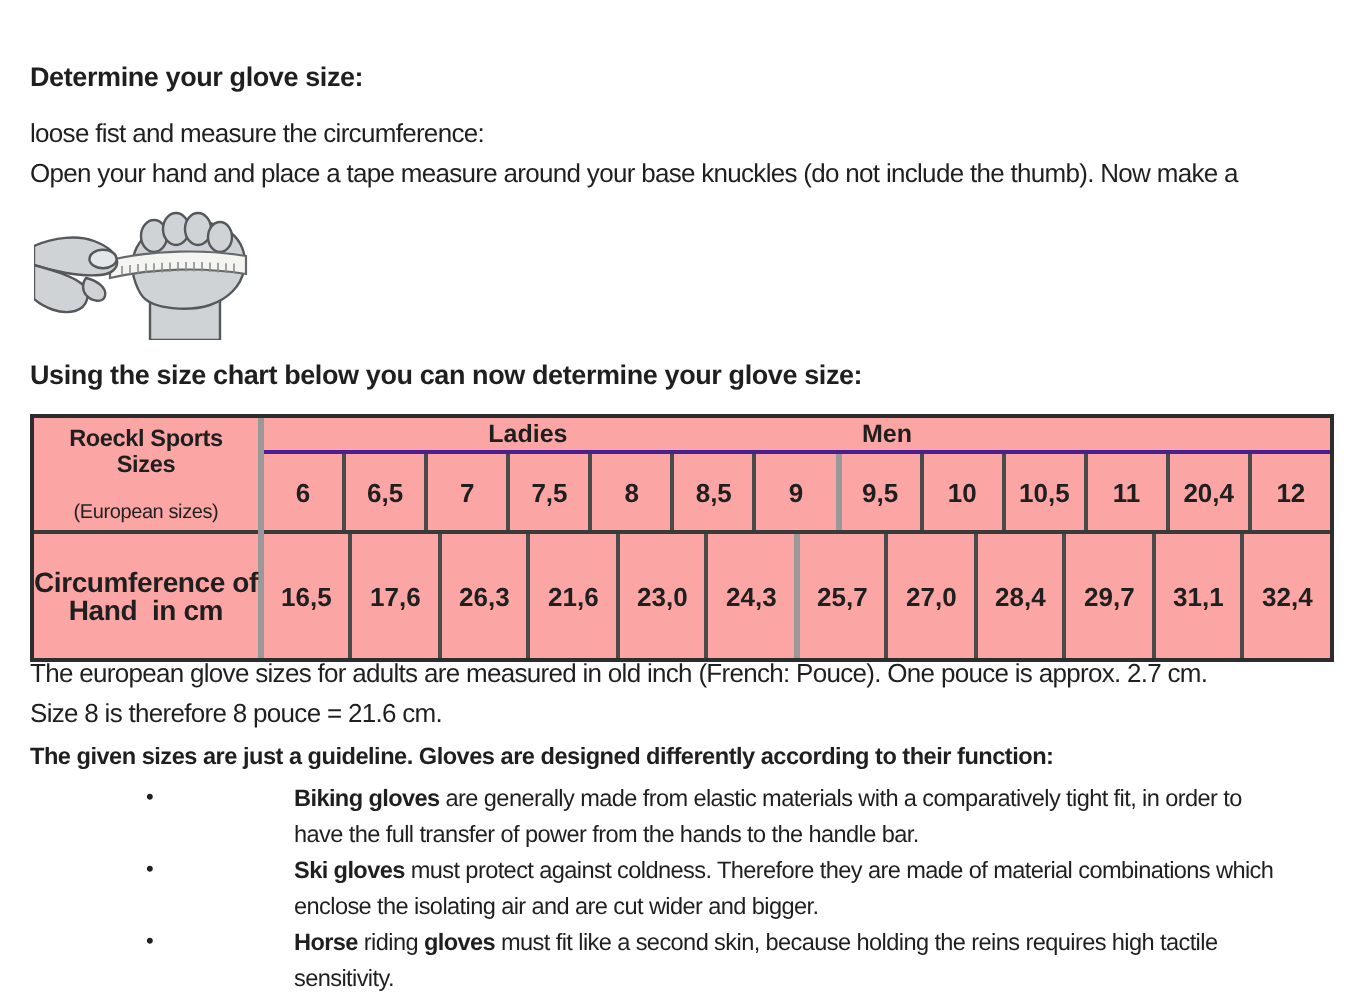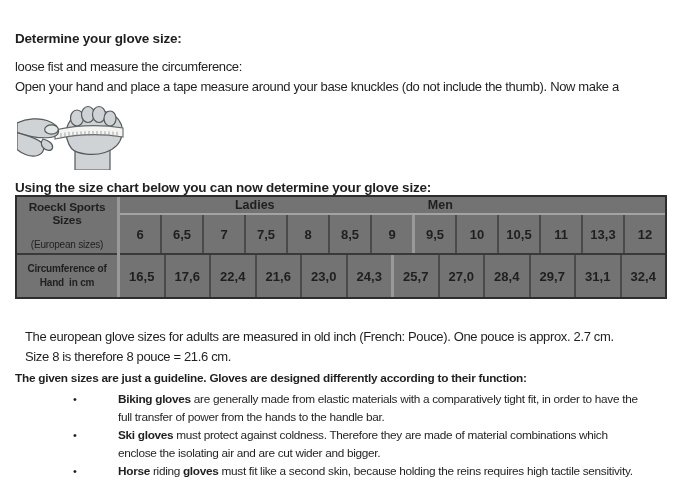--- a/index.html
+++ b/index.html
@@ -13,53 +13,53 @@
   .h1 { position:absolute; left:15px; top:31px; font-size:13.5px; font-weight:bold; letter-spacing:-0.2px; }
   .p-intro { position:absolute; left:15px; top:57px; font-size:13px; letter-spacing:-0.35px; line-height:20px; }
 
   .hand-fig { position:absolute; left:17px; top:102px; width:108px; height:68px; }
 
   .note { position:absolute; left:124px; top:128px; font-size:11.6px; letter-spacing:-0.2px; line-height:16px; }
 
   .h2 { position:absolute; left:15px; top:180px; font-size:13.5px; font-weight:bold; letter-spacing:-0.2px; }
 
   
-  .tbl { position:absolute; left:15px; top:195px; width:652px; height:104px;
-         border:2px solid #2d2d2d; box-sizing:border-box; display:flex; background:#737373; }
+  .tbl { position:absolute; left:15px; top:207px; width:652px; height:124px;
+         border:2px solid #2d2d2d; box-sizing:border-box; display:flex; background:#fca5a5; }
   .tbl-left { flex:0 0 103px; border-right:3px solid #999; box-sizing:border-box;
               display:flex; flex-direction:column; }
   .corner { flex:0 0 58px; border-bottom:2px solid #3a3a3a; box-sizing:border-box;
             display:flex; flex-direction:column; align-items:center; justify-content:center; text-align:center; }
   .corner-title { font-weight:bold; font-size:11.8px; line-height:13px; letter-spacing:-0.2px; }
   .corner-sub { font-size:10px; margin-top:12px; letter-spacing:-0.2px; }
   .rowlabel { flex:1; display:flex; flex-direction:column; align-items:center; justify-content:center;
-              font-weight:bold; font-size:10px; line-height:14px; text-align:center; letter-spacing:-0.2px; }
+              font-weight:bold; font-size:14px; line-height:14px; text-align:center; letter-spacing:-0.2px; }
   .rowlabel .t-line { white-space:pre; }
   .tbl-right { flex:1 1 auto; min-width:0; display:flex; flex-direction:column; }
-  .group-row { flex:0 0 18px; border-bottom:2px solid #a3a3a3; box-sizing:border-box; display:flex; }
+  .group-row { flex:0 0 18px; border-bottom:2px solid #4c1d95; box-sizing:border-box; display:flex; }
   .group { flex-basis:0; display:flex; align-items:center; justify-content:center;
            font-weight:bold; font-size:12.5px; overflow:visible; }
   .group-ladies span { transform:translateX(9px); }
   .group-men span { transform:translateX(-78px); }
   .size-row { flex:0 0 40px; border-bottom:2px solid #3a3a3a; box-sizing:border-box; display:flex; }
   .circ-row { flex:1; display:flex; }
   .cell { flex:1 1 0; min-width:0; display:flex; align-items:center; justify-content:center;
           font-weight:bold; font-size:13px; border-right:2px solid #4a4a4a; box-sizing:border-box; }
   .cell:last-child { border-right:none; }
   .cell.gray-right { border-right-width:3px; border-right-color:#999; }
 
   
-  .p-pouce { position:absolute; left:25px; top:327px; font-size:13px; letter-spacing:-0.35px; line-height:20px; }
+  .p-pouce { position:absolute; left:15px; top:327px; font-size:13px; letter-spacing:-0.35px; line-height:20px; }
   .guideline { position:absolute; left:15px; top:371px; font-size:11.8px; font-weight:bold;
                letter-spacing:-0.25px; white-space:nowrap; }
   .bullets { position:absolute; left:73px; top:390px; width:565px; margin:0; padding:0;
              list-style:none; font-size:11.8px; letter-spacing:-0.3px; line-height:18px; }
   .bullets li { display:flex; }
   .marker { flex:0 0 45px; font-size:11px; }
-  .b-text { flex:1 1 auto; }
+  .b-text { flex:1 1 auto;margin-left:29px; }
   .bold { font-weight:bold; }
 </style>
 </head>
 <body>
 
 <div class="page">
 
   <div class="h1">Determine your glove size:</div>
 
   <div class="para p-intro">
@@ -135,27 +135,27 @@
           <div class="cell">6,5</div>
           <div class="cell">7</div>
           <div class="cell">7,5</div>
           <div class="cell">8</div>
           <div class="cell">8,5</div>
           <div class="cell gray-right">9</div>
           <div class="cell">9,5</div>
           <div class="cell">10</div>
           <div class="cell">10,5</div>
           <div class="cell">11</div>
-          <div class="cell">13,3</div>
+          <div class="cell">20,4</div>
           <div class="cell">12</div>
         </div>
       <div class="circ-row">
           <div class="cell">16,5</div>
           <div class="cell">17,6</div>
-          <div class="cell">22,4</div>
+          <div class="cell">26,3</div>
           <div class="cell">21,6</div>
           <div class="cell">23,0</div>
           <div class="cell gray-right">24,3</div>
           <div class="cell">25,7</div>
           <div class="cell">27,0</div>
           <div class="cell">28,4</div>
           <div class="cell">29,7</div>
           <div class="cell">31,1</div>
           <div class="cell">32,4</div>
         </div>

